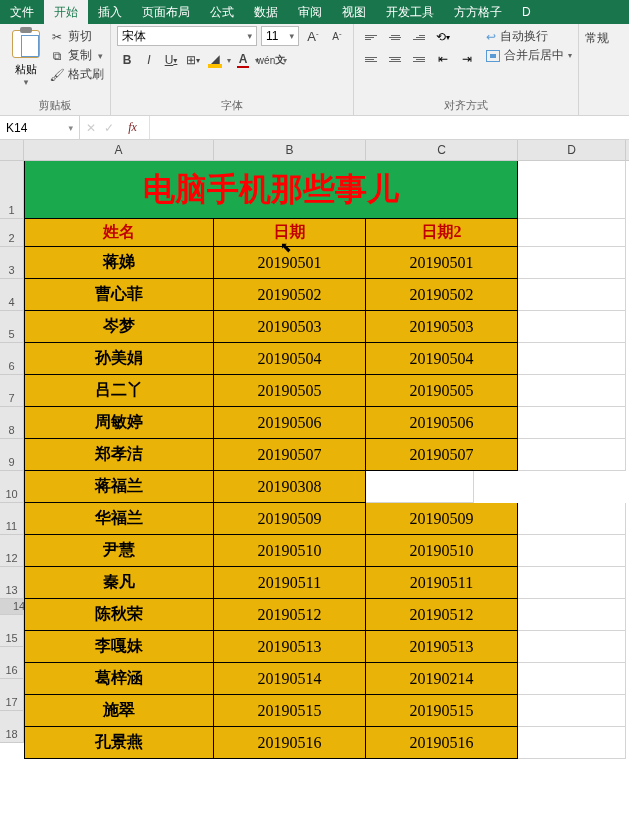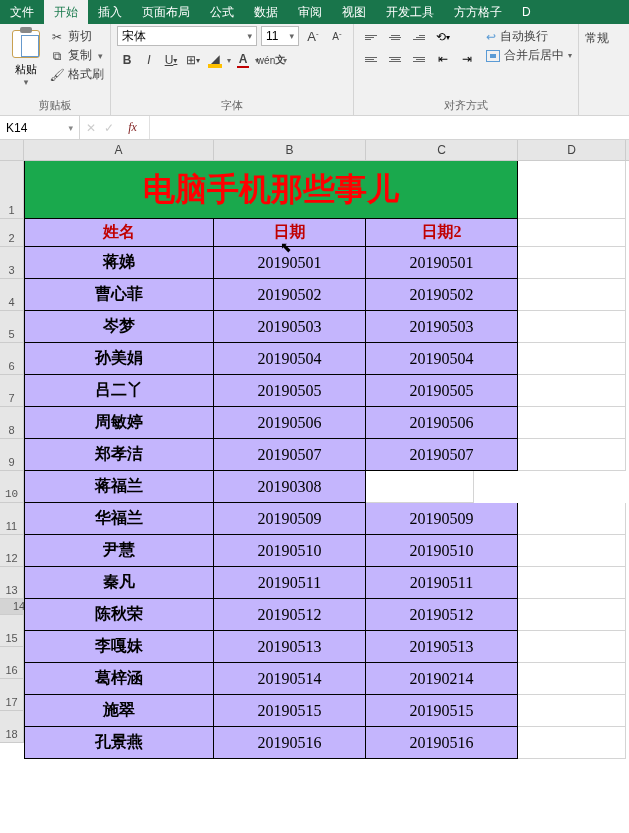--- a/index.html
+++ b/index.html
@@ -68,21 +68,21 @@
 .gridbody { display: flex; }
 .rowhdr-col { width: 24px; display: flex; flex-direction: column; }
 .rowhdr { border-bottom: 1px solid #ccc; border-right: 1px solid #ccc; background: #e6e6e6; font-size: 11px; color: #555; display: flex; align-items: flex-end; justify-content: center; padding-bottom: 2px; }
 .rowhdr.sel { background: #d4d4d4; }
 .cells { position: relative; }
 
 .title-cell { width: 494px; height: 58px; background: #1aa94d; color: #ff0000; font-size: 32px; font-family: KaiTi, serif; font-weight: bold; display: flex; align-items: center; justify-content: center; border: 1px solid #000; border-top: none; }
 
 .data-row { display: flex; height: 32px; }
 .data-row.hdr { height: 28px; }
-.cell { border-right: 1.5px solid #000; border-bottom: 1.5px solid #000; display: flex; align-items: center; justify-content: center; font-size: 16px; font-family: SimSun, serif; background: #c4b5fd; }
+.cell { border-right: 1.5px solid #000; border-bottom: 1.5px solid #000; display: flex; align-items: center; justify-content: center; font-size: 16px; font-family: SimSun, serif; background: #eab308; }
 .cell.first { border-left: 1.5px solid #000; }
 .hdr .cell { color: #c00000; font-weight: bold; font-family: SimSun, serif; }
 .cell.name { font-weight: bold; }
 
 .extra-col { width: 108px; border-right: 1px solid #d4d4d4; }
 .extra-cell { height: 32px; border-bottom: 1px solid #d4d4d4; }
 
 .cursor-arrow { position: absolute; pointer-events: none; font-size: 14px; color: #000; }
 
 .styles-group { padding: 2px 6px; color: #444; font-size: 12px; }
@@ -273,21 +273,21 @@
     <div class="rowhdr-col">
       <div class="rowhdr" style="height:58px;">1</div>
       <div class="rowhdr" style="height:28px;">2</div>
       <div class="rowhdr" style="height:32px;">3</div>
       <div class="rowhdr" style="height:32px;">4</div>
       <div class="rowhdr" style="height:32px;">5</div>
       <div class="rowhdr" style="height:32px;">6</div>
       <div class="rowhdr" style="height:32px;">7</div>
       <div class="rowhdr" style="height:32px;">8</div>
       <div class="rowhdr" style="height:32px;">9</div>
-      <div class="rowhdr" style="height:32px;font-family:Liberation Mono, monospace;">10</div>
+      <div class="rowhdr" style="height:32px;">10</div>
       <div class="rowhdr" style="height:32px;">11</div>
       <div class="rowhdr" style="height:32px;">12</div>
       <div class="rowhdr" style="height:32px;">13</div>
       <div class="rowhdr sel" style="height:16px;padding-left:15px;">14</div>
       <div class="rowhdr" style="height:32px;">15</div>
       <div class="rowhdr" style="height:32px;text-align:right;">16</div>
       <div class="rowhdr" style="height:32px;">17</div>
       <div class="rowhdr" style="height:32px;">18</div>
     </div>
 

